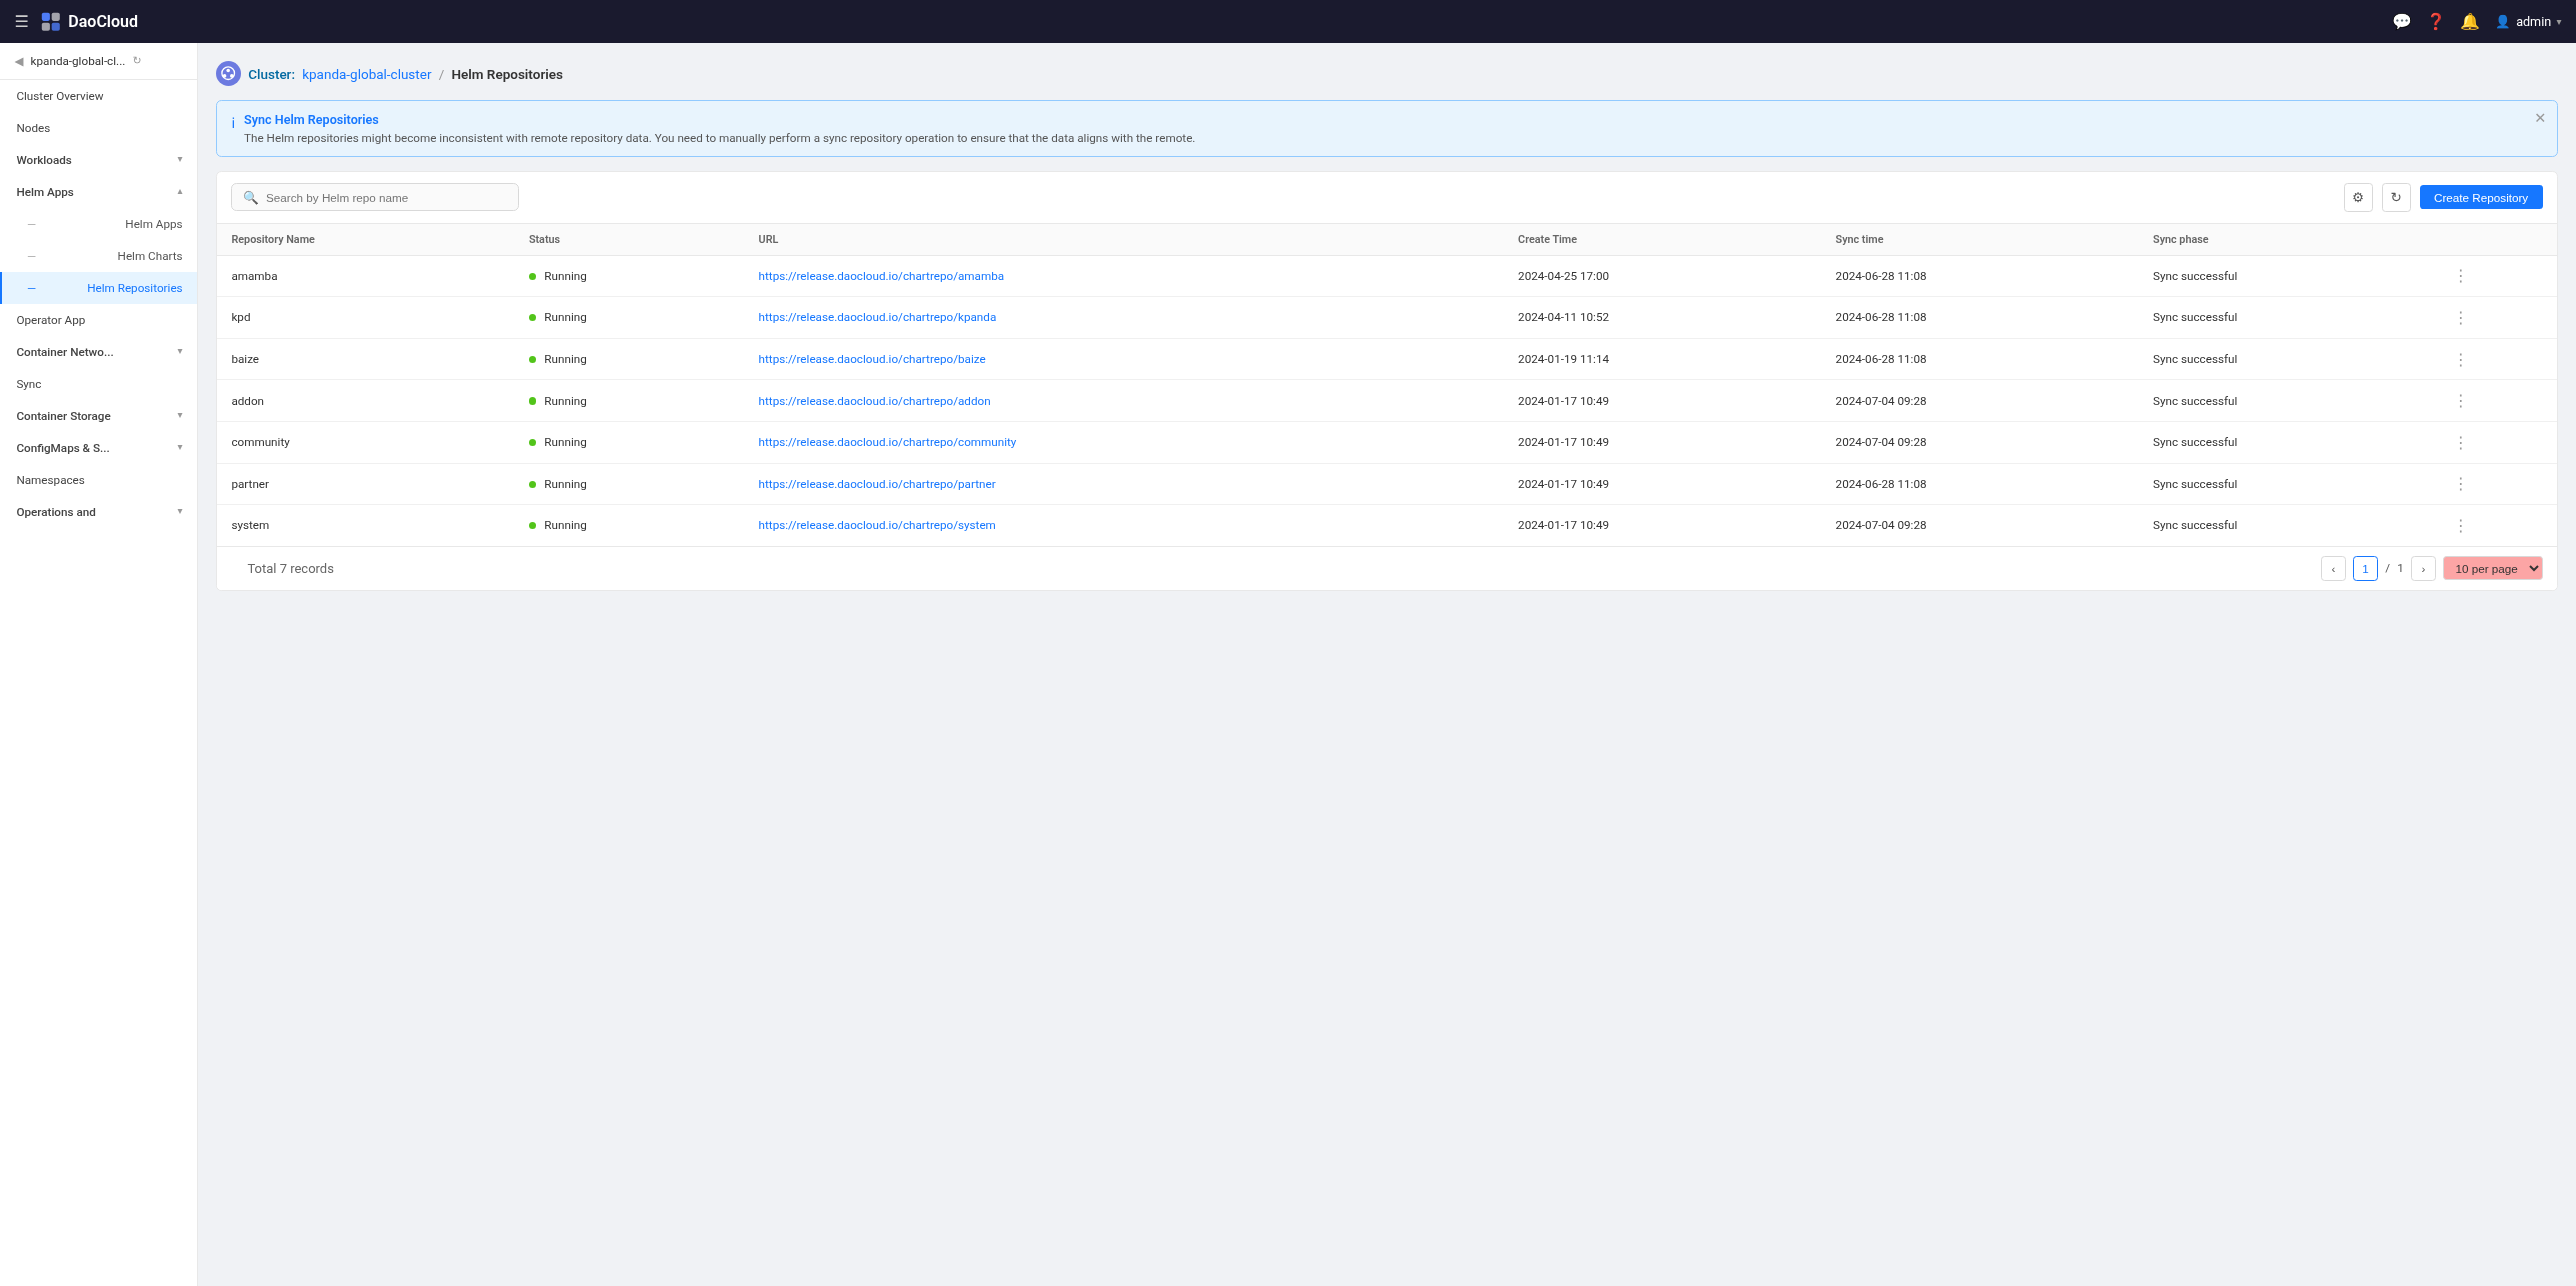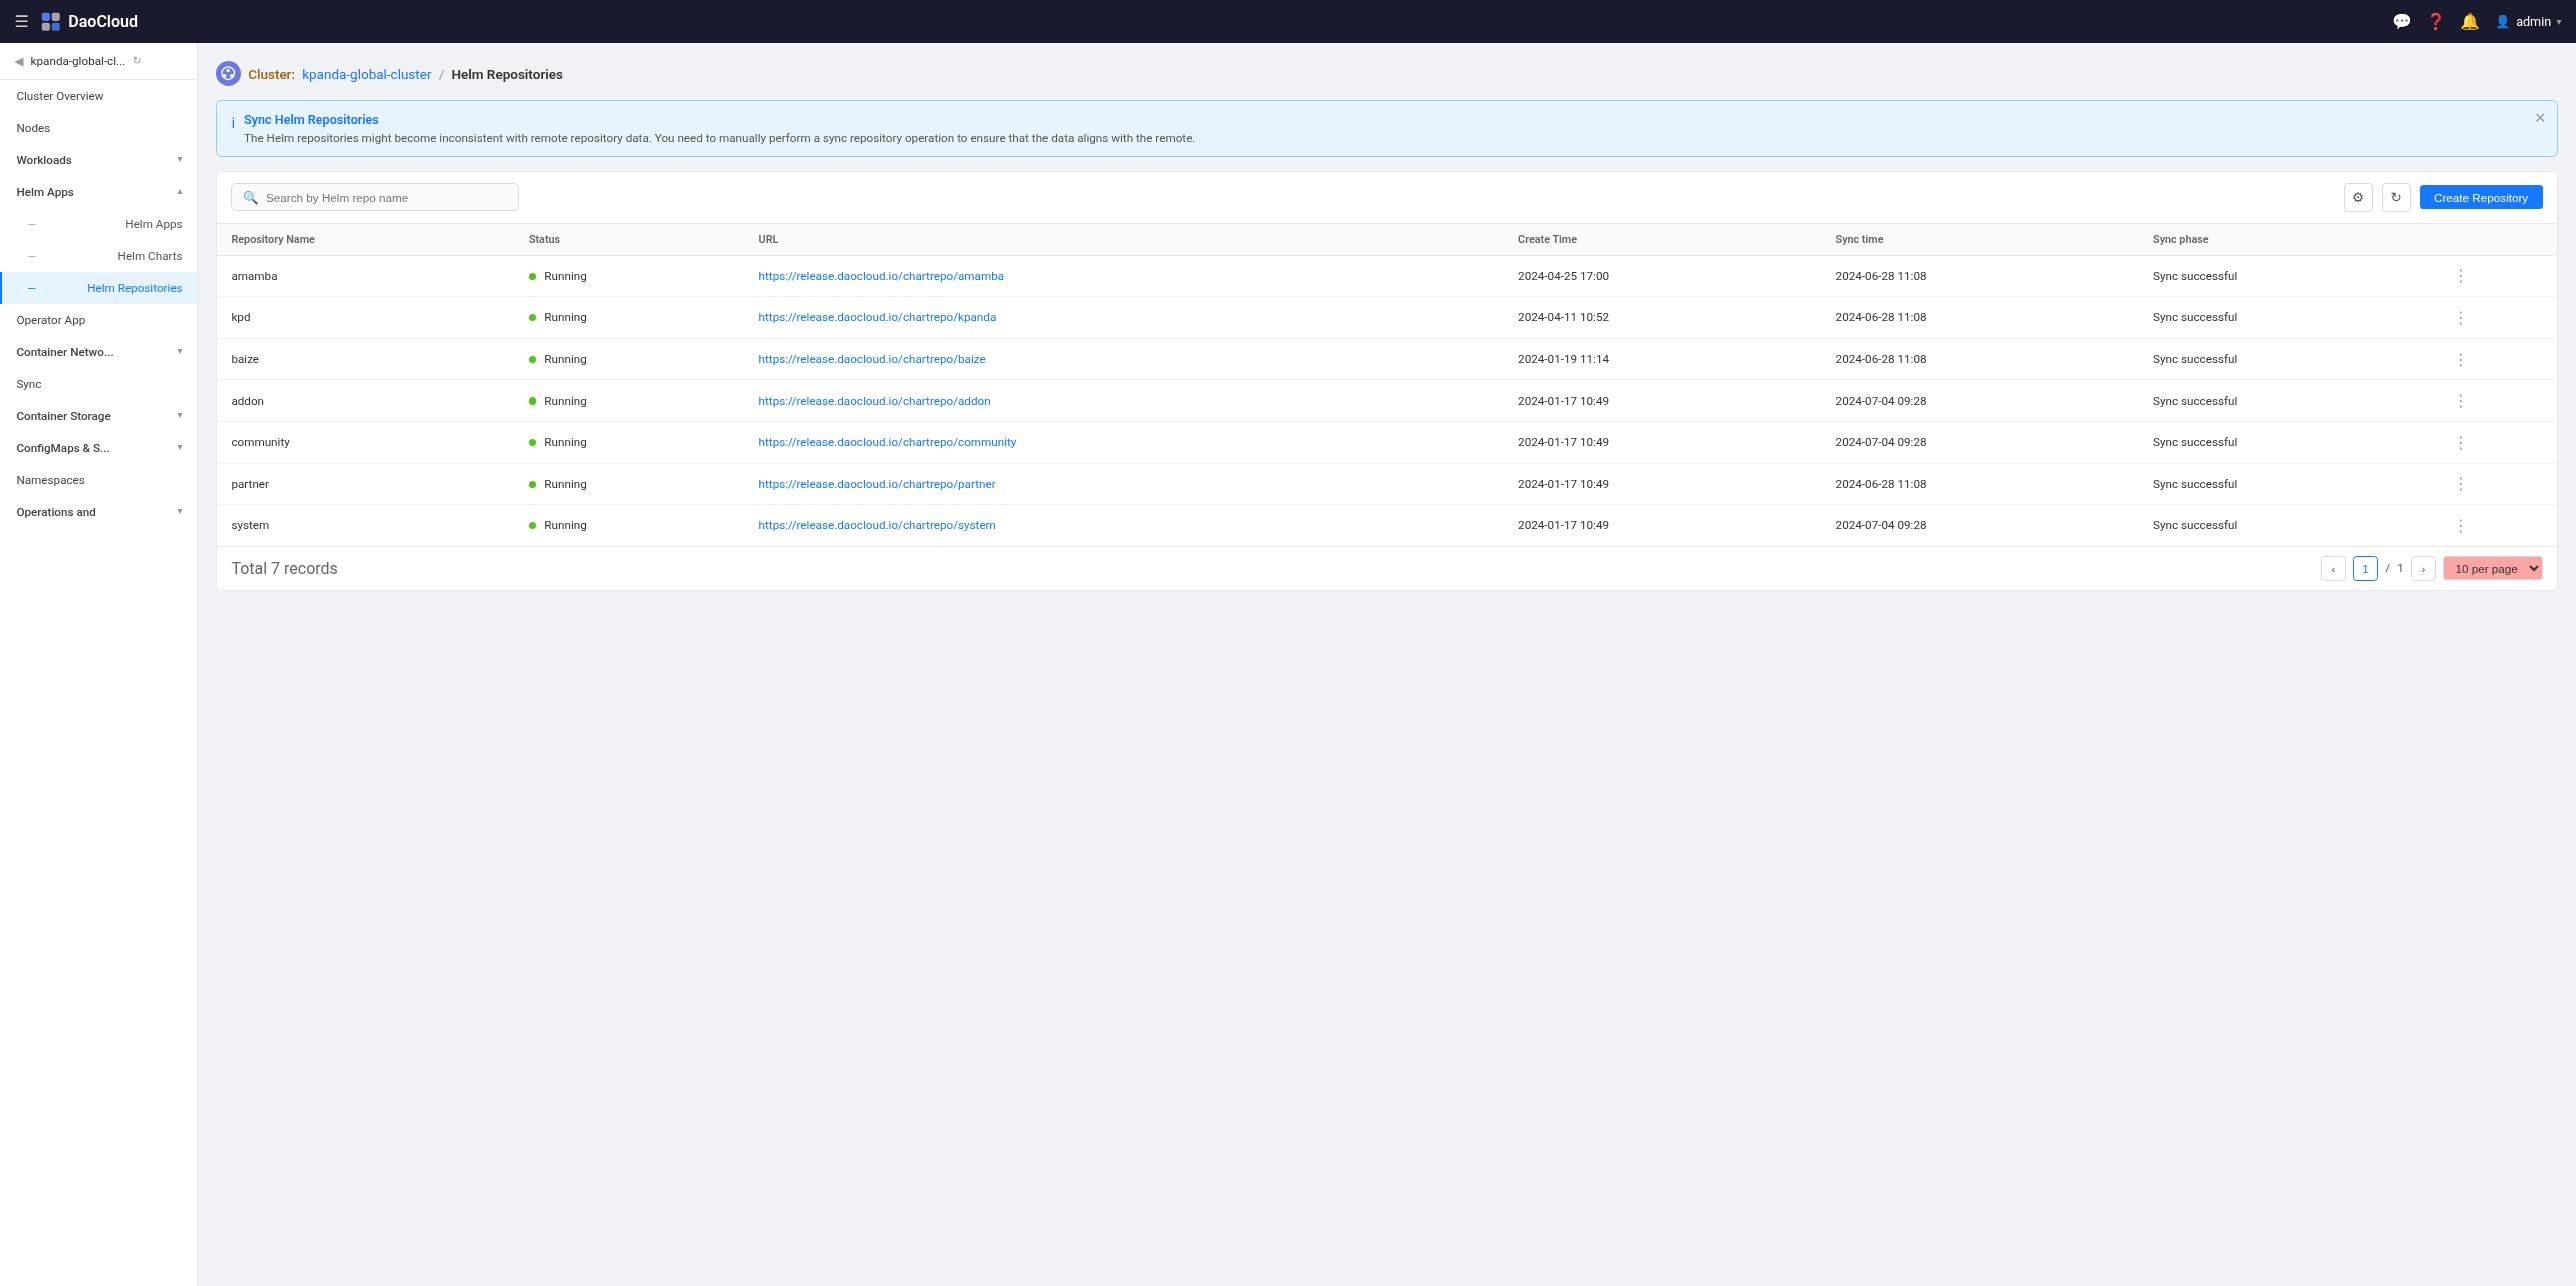--- a/index.html
+++ b/index.html
@@ -71,21 +71,21 @@
       color: #333;
     }
     .breadcrumb-cluster-icon {
       width: 25px; height: 25px;
       background: #6c7ae0;
       border-radius: 50%;
       display: flex; align-items: center; justify-content: center;
       color: #fff; font-size: 10.8px;
     }
     .breadcrumb-sep { color: #999; }
-    .breadcrumb-label { color: #a16207; font-weight: 500; text-align: center; }
+    .breadcrumb-label { color: #0369a1; font-weight: 500; text-align: center; }
     .breadcrumb-link { color: #333; font-weight: 400; text-align: center; }
     .breadcrumb-current { color: #333; font-weight: 600; }
 
     
     .alert-banner {
       background: #e8f4fd;
       border: 0.9px solid #91caff;
       border-radius: 5.4px;
       padding: 10.8px 14.4px;
       margin-bottom: 14.4px;
@@ -186,21 +186,21 @@
 
     
     .table-footer {
       display: flex;
       align-items: center;
       justify-content: space-between;
       padding: 9px 14.4px;
       border-top: 0.9px solid #e8e8e8;
       background: #fff;
     }
-    .total-records { font-size: 16px; color: #666; }
+    .total-records { font-size: 13px; color: #666; margin-left: 16px; }
     .pagination { display: flex; align-items: center; gap: 7.2px; }
     .page-btn {
       width: 25px; height: 25px;
       border: 0.9px solid #d9d9d9;
       border-radius: 3.6px;
       background: #fff;
       display: flex; align-items: center; justify-content: center;
       cursor: pointer;
       font-size: 11.7px;
       color: #555;

